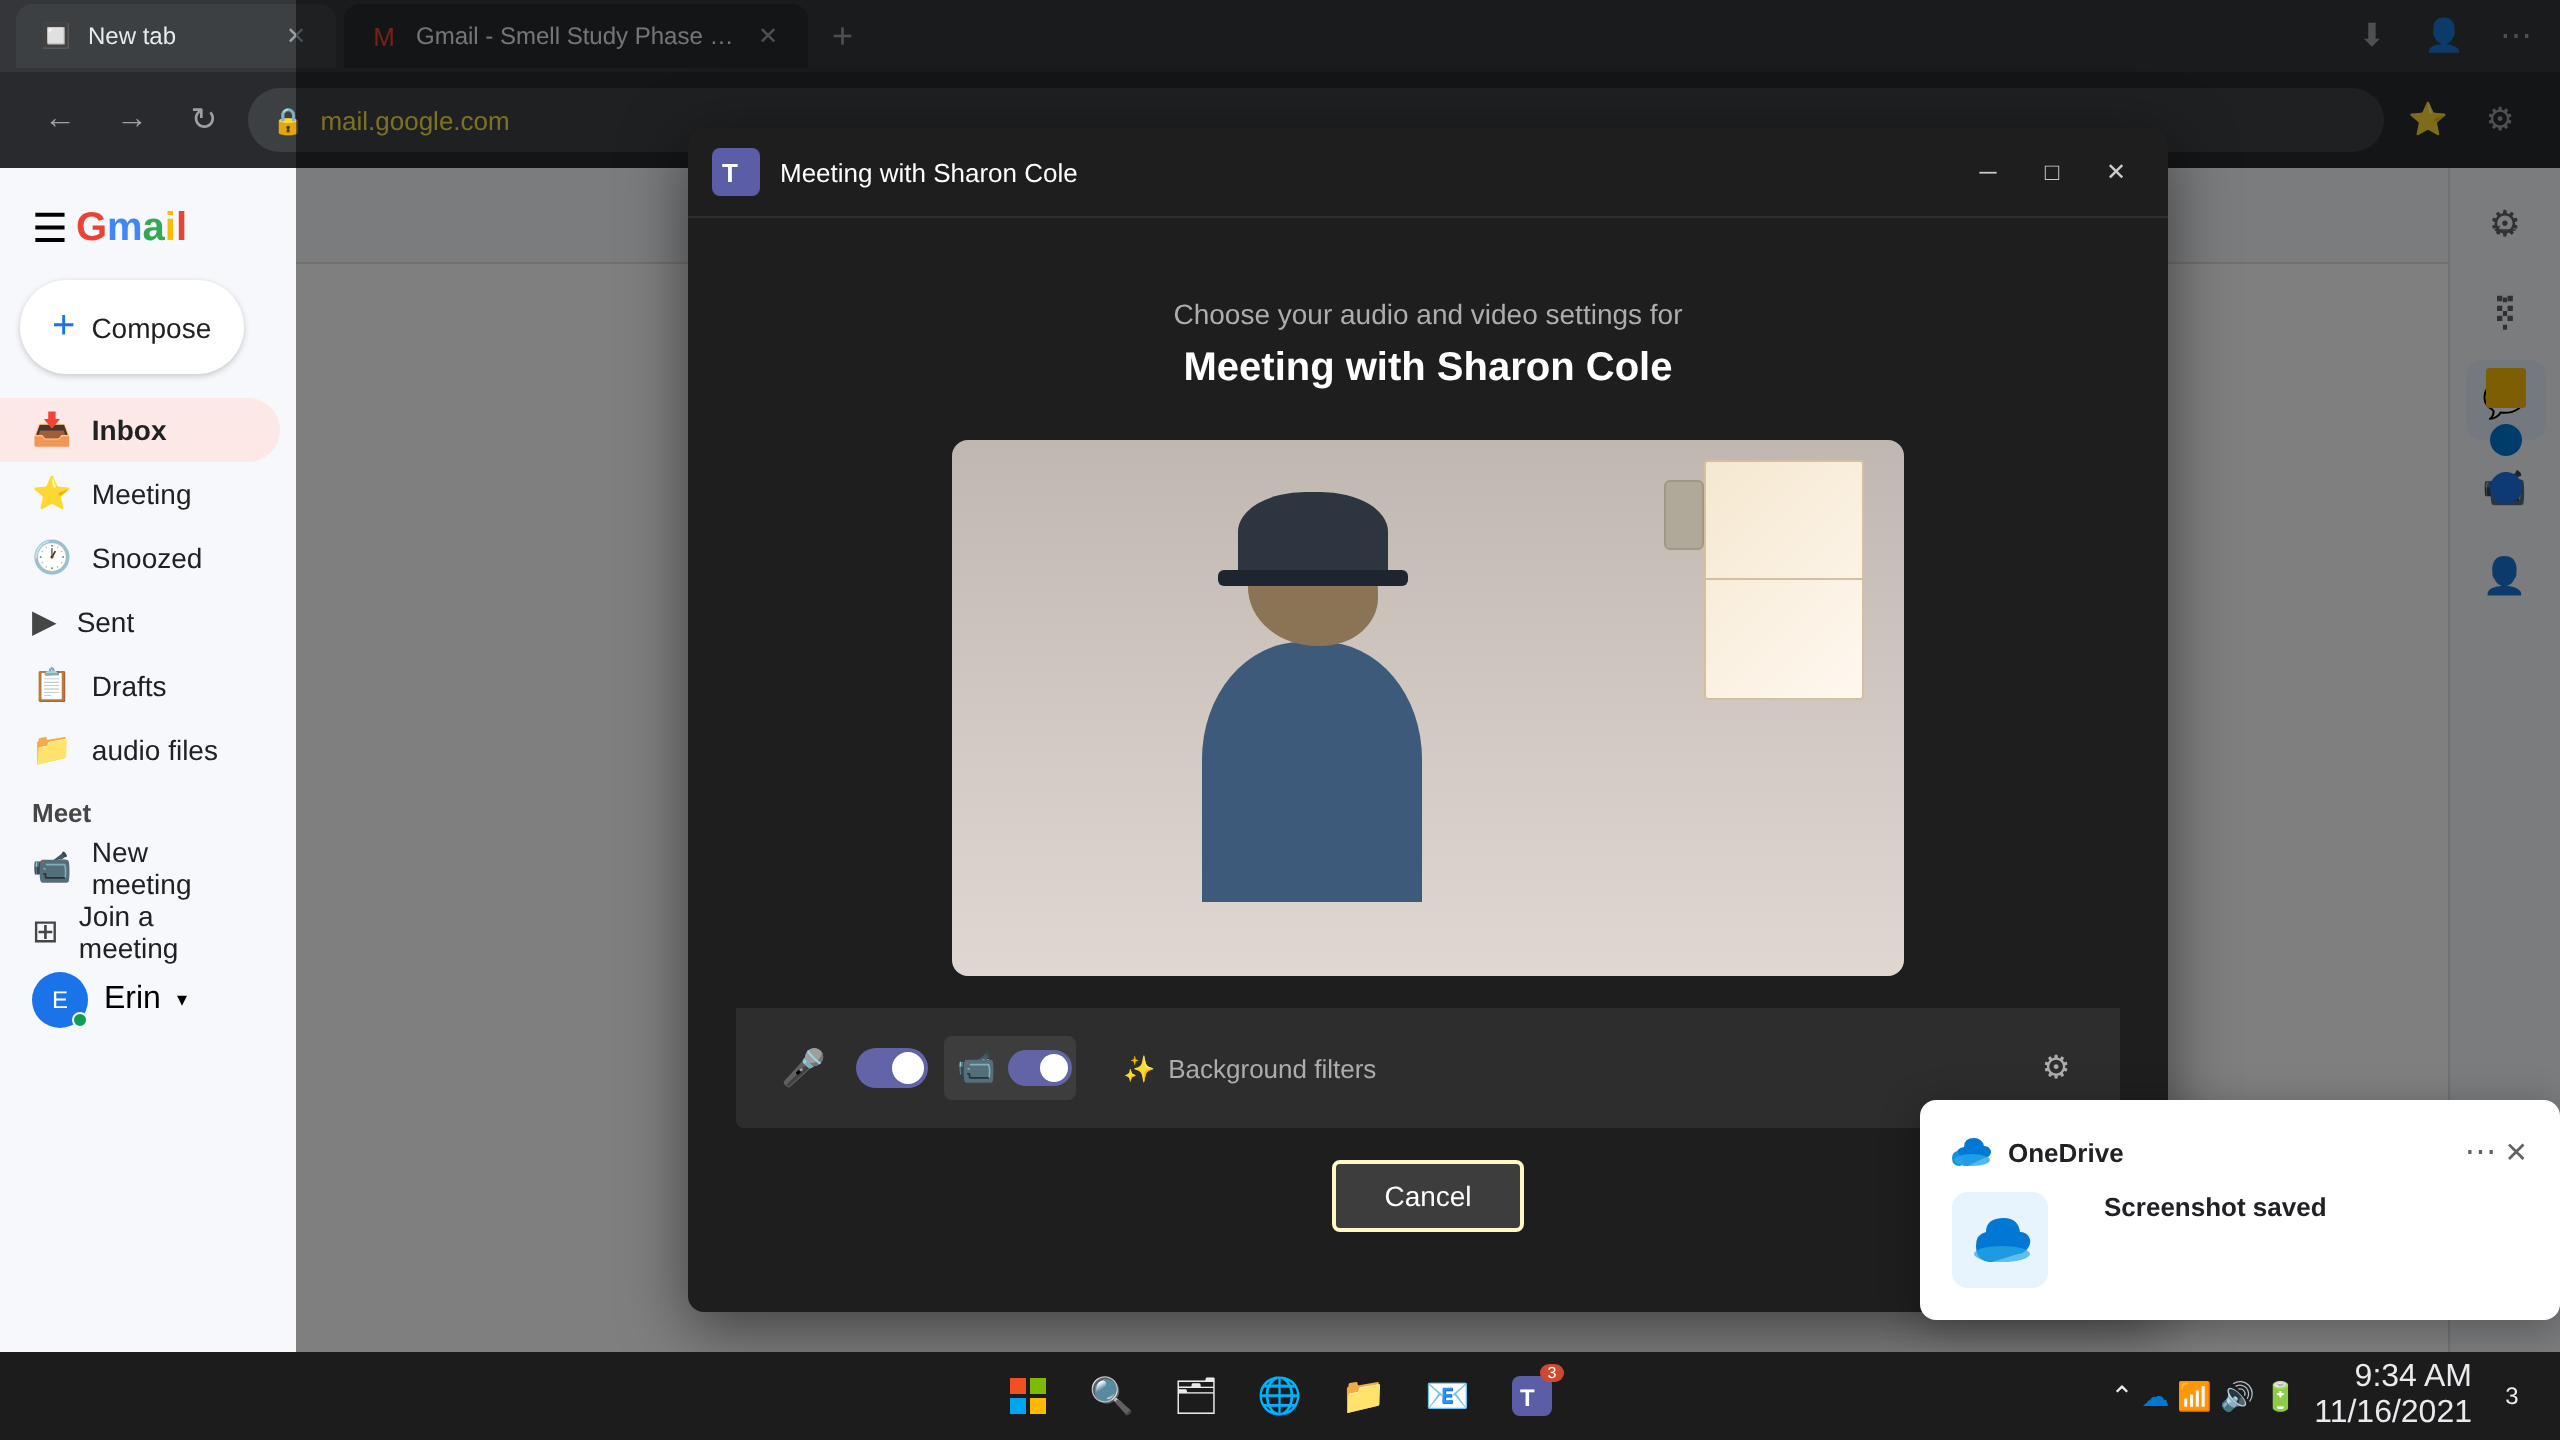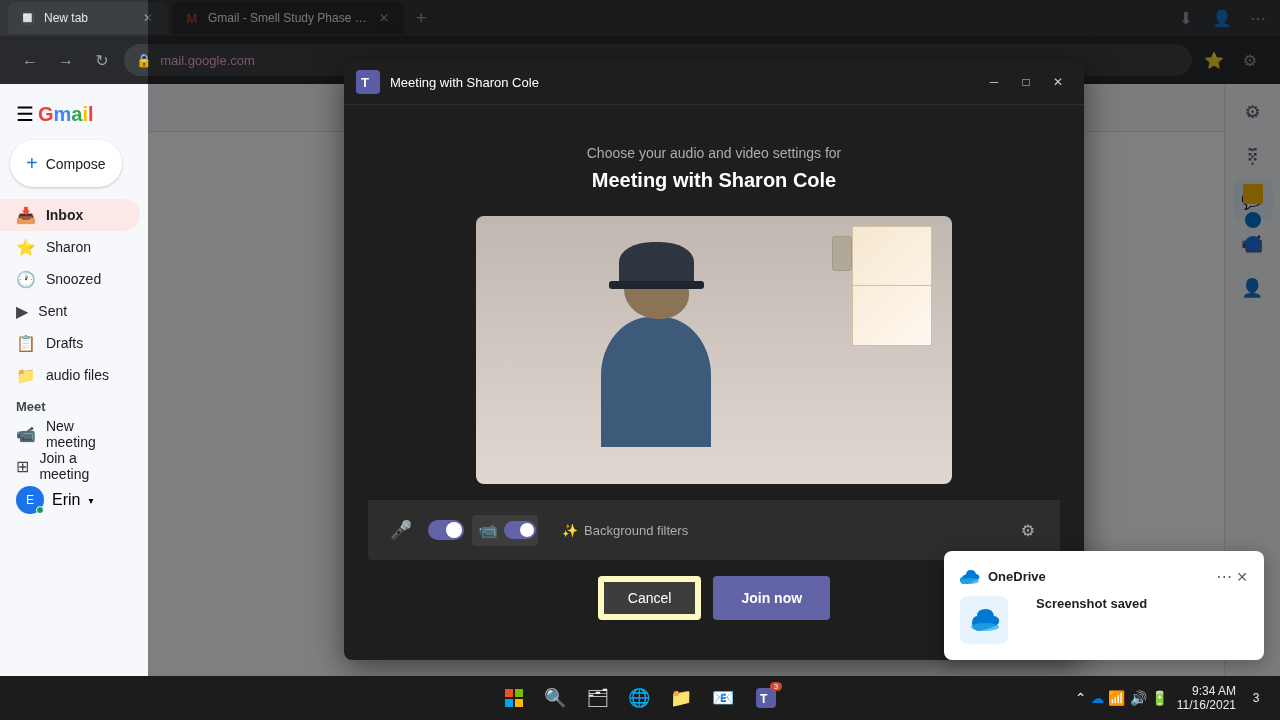--- a/index.html
+++ b/index.html
@@ -473,42 +473,42 @@
       display: flex;
       justify-content: center;
       gap: 12px;
       padding: 16px 0 8px;
     }
 
     .btn-cancel {
       padding: 8px 24px;
       background: #3d3d3d;
       color: #ffffff;
-      border: 6px solid #fef9c3;
+      border: 2px solid #fef9c3;
       border-radius: 4px;
       cursor: pointer;
       font-size: 14px;
     }
 
     .btn-join {
       padding: 8px 28px;
       background: #6264a7;
       color: #ffffff;
       border: none;
       border-radius: 4px;
       cursor: pointer;
       font-size: 14px;
       font-weight: 600;
     }
 
     
     .onedrive-notification {
       position: absolute;
       bottom: 60px;
-      right: 16px;
+      right: 0;
       width: 320px;
       background: #ffffff;
       border-radius: 8px;
       box-shadow: 0 4px 20px rgba(0,0,0,0.3);
       padding: 16px;
       z-index: 200;
     }
 
     .notif-header {
       display: flex;
@@ -602,21 +602,21 @@
     .taskbar-right {
       position: absolute;
       right: 12px;
       display: flex;
       align-items: center;
       gap: 8px;
     }
 
     .taskbar-clock {
       color: #e8eaed;
-      font-size: 12px;
+      font-size: 16px;
       text-align: right;
     }
 
     .taskbar-sys-icons {
       display: flex;
       gap: 4px;
       align-items: center;
     }
 
     .sys-icon {
@@ -704,21 +704,21 @@
       <button class="nav-action-btn">⋯</button>
     </div>
   </div>
 
   <div class="nav-bar">
     <button class="nav-btn">←</button>
     <button class="nav-btn">→</button>
     <button class="nav-btn">↻</button>
     <div class="address-bar">
       <span>🔒</span>
-      <span style="color:#f9a8d4;font-size:13px;">mail.google.com</span>
+      <span style="color:#fde047;font-size:13px;">mail.google.com</span>
     </div>
     <button class="nav-action-btn">⭐</button>
     <button class="nav-action-btn">⚙</button>
   </div>
 </div>
 
 <div class="gmail-sidebar" style="position:absolute;top:84px;left:0;width:148px;bottom:44px;background:#f6f8fc;overflow:hidden;z-index:5;">
 
   <div style="display:flex;align-items:center;gap:4px;padding:8px 16px 4px;height:40px;">
     <span style="font-size:20px;">☰</span>
@@ -737,21 +737,21 @@
       <span style="font-size:14px;color:#202124;font-weight:500;">Compose</span>
     </button>
   </div>
 
   <div class="nav-item active">
     <span class="nav-item-icon">📥</span>
     <span>Inbox</span>
   </div>
   <div class="nav-item">
     <span class="nav-item-icon">⭐</span>
-    <span>Sharon</span>
+    <span>Meeting</span>
   </div>
   <div class="nav-item">
     <span class="nav-item-icon">🕐</span>
     <span>Snoozed</span>
   </div>
   <div class="nav-item">
     <span class="nav-item-icon">▶</span>
     <span>Sent</span>
   </div>
   <div class="nav-item">
@@ -865,21 +865,20 @@
         <button class="bg-filters-btn">
           <span>✨</span>
           <span>Background filters</span>
         </button>
 
         <button class="settings-btn">⚙</button>
       </div>
 
       <div class="dialog-actions">
         <button class="btn-cancel">Cancel</button>
-        <button class="btn-join">Join now</button>
       </div>
     </div>
   </div>
 </div>
 
 <div class="onedrive-notification">
   <div class="notif-header">
     <div class="notif-title-row">
 
       <svg width="20" height="14" viewBox="0 0 20 14">

